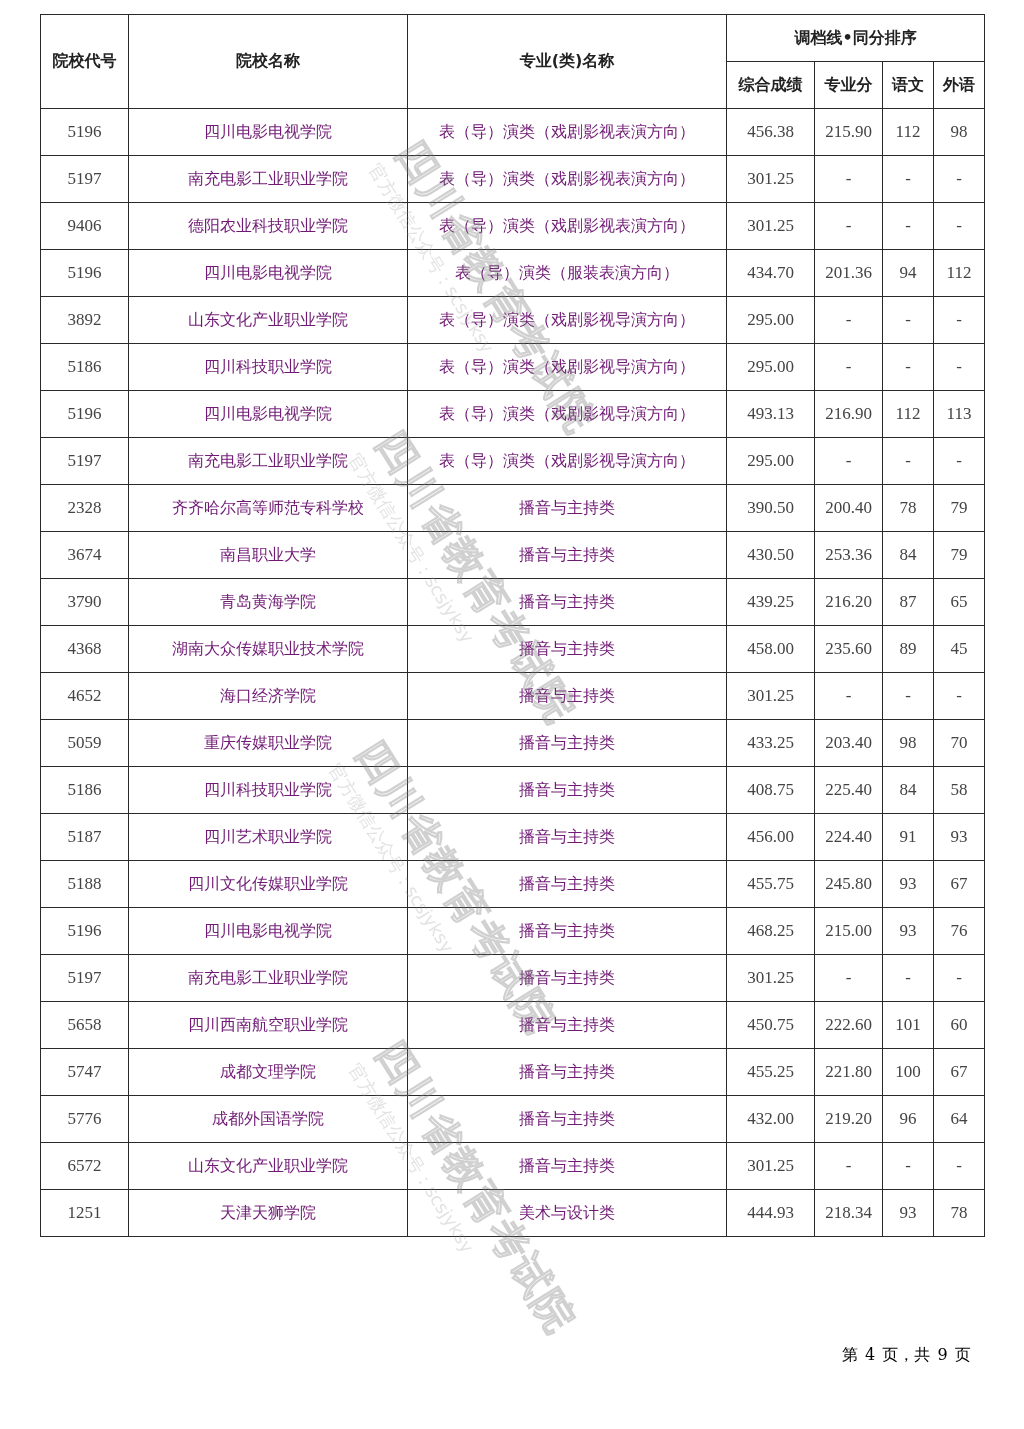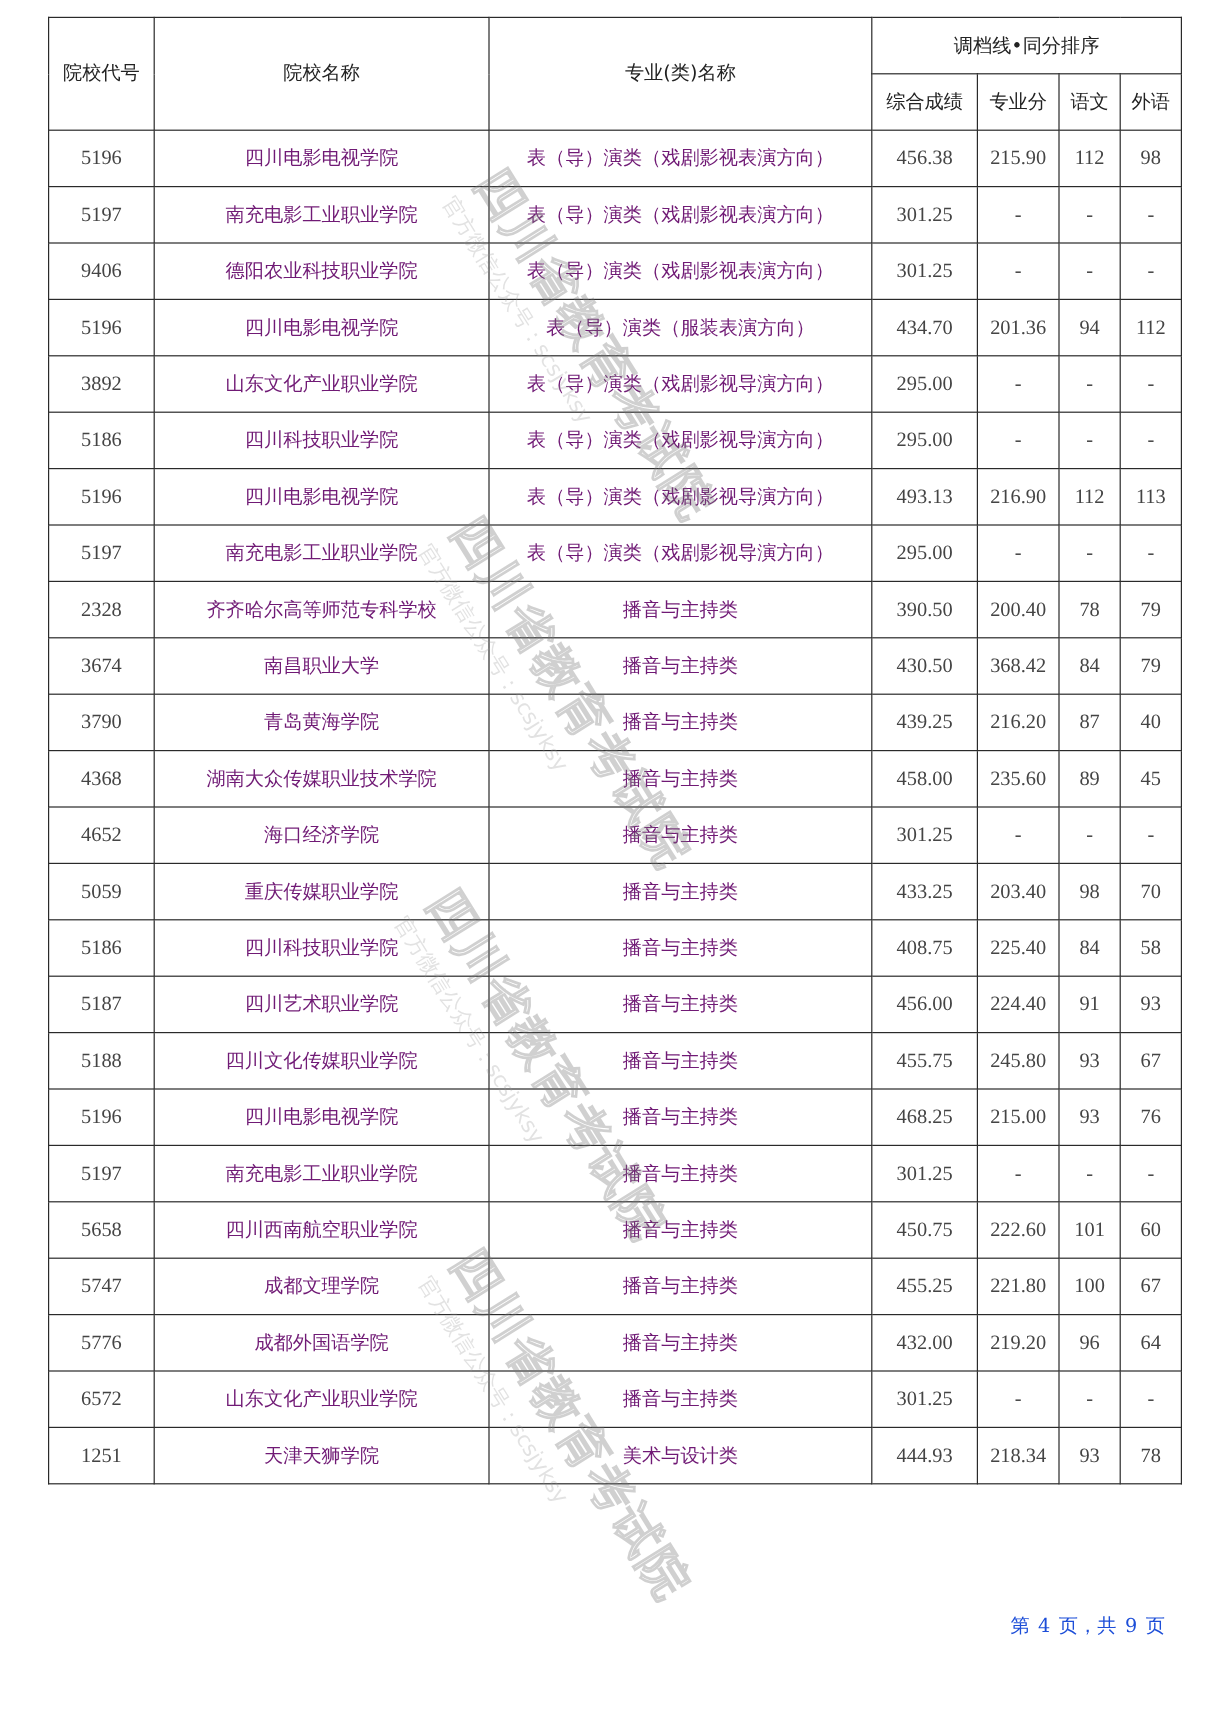--- a/index.html
+++ b/index.html
@@ -3,27 +3,27 @@
 <meta charset="utf-8">
 <style>
   html, body { margin:0; padding:0; background:#ffffff; }
   body { width:1024px; height:1429px; position:relative; overflow:hidden;
          font-family: "DejaVu Serif", "Liberation Serif", serif; color:#3a3a3a; }
   table.scores { position:absolute; left:40px; top:14px; border-collapse:collapse;
                  width:944px; table-layout:fixed; }
   table.scores td, table.scores th { border:1.5px solid #2a2a2a; text-align:center;
                  vertical-align:middle; padding:0; overflow:hidden; white-space:nowrap; }
   table.scores th { font-family: "DejaVu Sans", "Liberation Sans", sans-serif;
-                    font-weight:normal; font-size:16px; color:#222; }
+                    font-weight:bold; font-size:16px; color:#222; }
   th.h-top { height:46px; }
   th.h-sub { height:46px;margin-left:20px; }
   td { height:46px; font-size:16px; }
   td.num { font-family: "Liberation Serif", "DejaVu Serif", serif; font-size:17px; color:#444; }
   td.txt { font-size:16px; color:#701a75; }
-  .footer { position:absolute; left:842px; top:1345px; font-size:16px; color:#1d4ed8;
+  .footer { position:absolute; left:842px; top:1345px; font-size:16px; color:#000000;
             font-family: "DejaVu Serif", serif; word-spacing:2px; }
   .watermark { position:absolute; pointer-events:none; color:rgba(150,150,150,0.28);
                font-family:"DejaVu Sans", sans-serif; transform-origin:left top; white-space:nowrap; }
   .wm-big { font-size:40px; font-weight:bold; letter-spacing:2px;
             -webkit-text-stroke:1px rgba(120,120,120,0.35); color:transparent; }
   .wm-small { font-size:18px; }
 </style>
 </head>
 <body>
 
@@ -131,32 +131,32 @@
         <td class="num">390.50</td>
         <td class="num">200.40</td>
         <td class="num">78</td>
         <td class="num">79</td>
       </tr>
       <tr>
         <td class="num">3674</td>
         <td class="txt">南昌职业大学</td>
         <td class="txt">播音与主持类</td>
         <td class="num">430.50</td>
-        <td class="num">368.42</td>
+        <td class="num">253.36</td>
         <td class="num">84</td>
         <td class="num">79</td>
       </tr>
       <tr>
         <td class="num">3790</td>
         <td class="txt">青岛黄海学院</td>
         <td class="txt">播音与主持类</td>
         <td class="num">439.25</td>
         <td class="num">216.20</td>
         <td class="num">87</td>
-        <td class="num">40</td>
+        <td class="num">65</td>
       </tr>
       <tr>
         <td class="num">4368</td>
         <td class="txt">湖南大众传媒职业技术学院</td>
         <td class="txt">播音与主持类</td>
         <td class="num">458.00</td>
         <td class="num">235.60</td>
         <td class="num">89</td>
         <td class="num">45</td>
       </tr>

